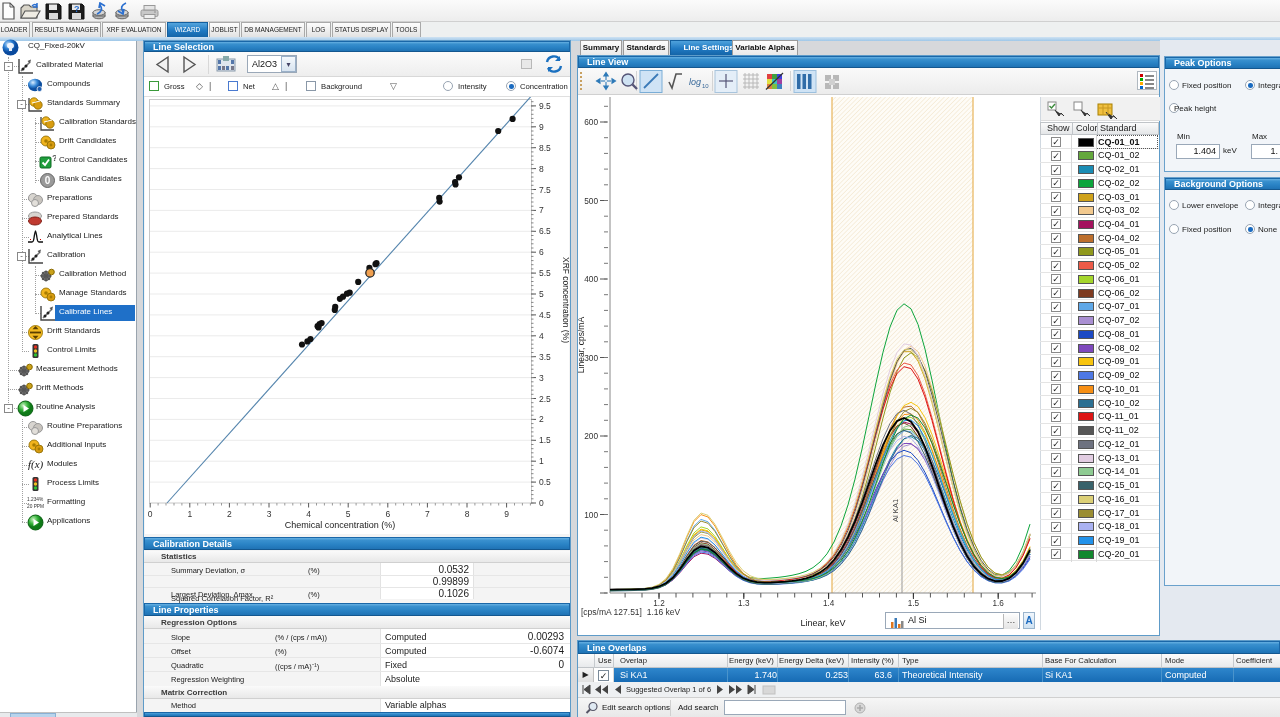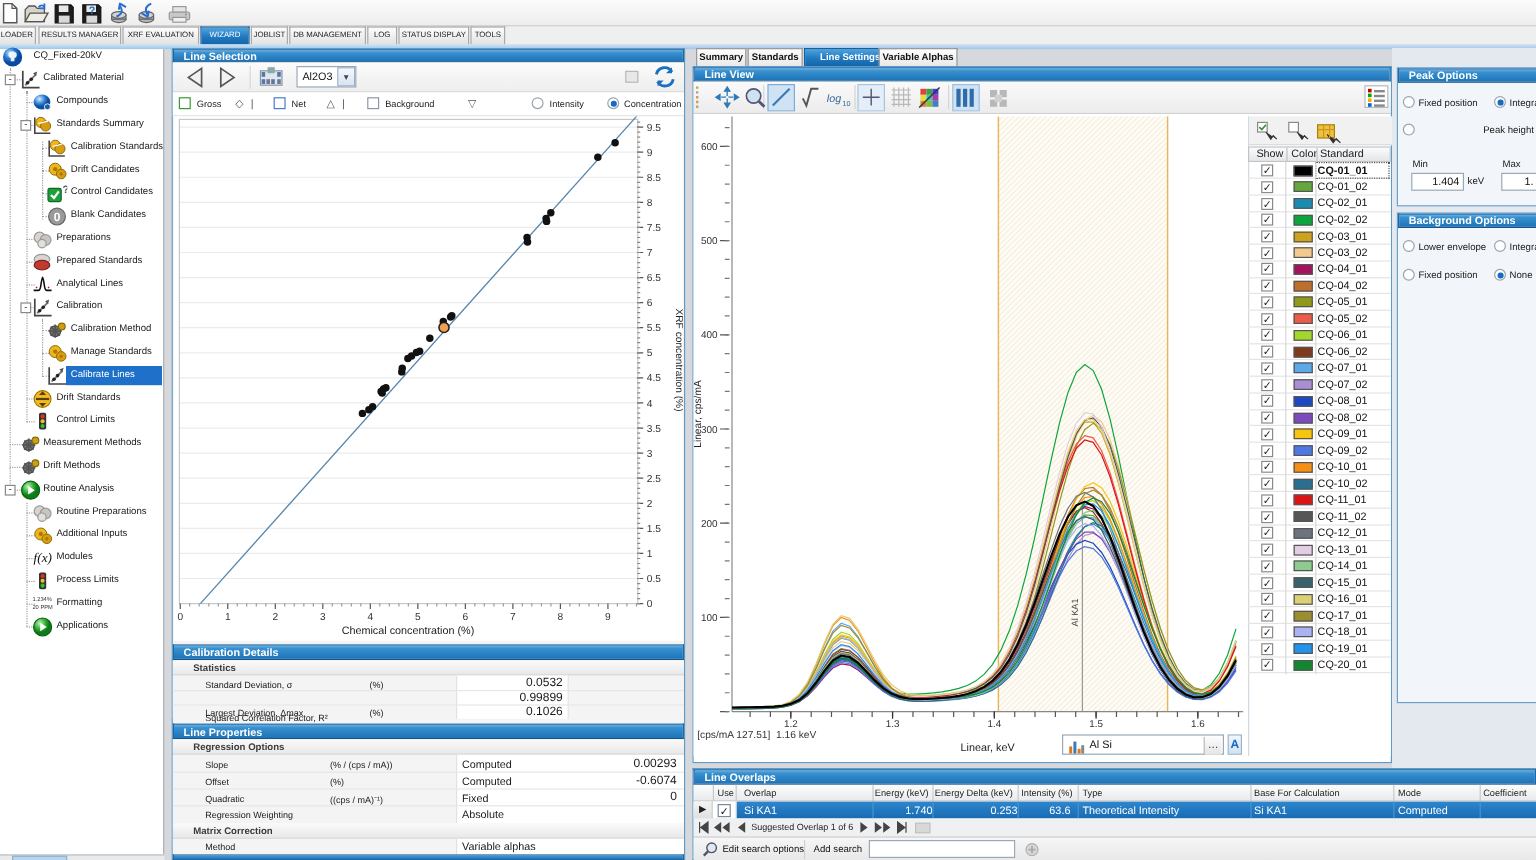--- a/index.html
+++ b/index.html
@@ -601,21 +601,21 @@
 </div>
 
 <div class="abs hdr" style="left:144px;top:537px;width:426px;height:13px">
     <span>Calibration Details</span>
   </div>
 <div class="abs subhdr" style="left:144px;top:551px;width:426px;height:12px">
     <span style="position:absolute;left:17px;top:1px;font-size:8px">Statistics</span>
   </div>
 <div class="abs" style="left:144px;top:563px;width:426px;height:36px;background:#f4f4f4">
   <div class="abs" style="left:236px;top:0;width:94px;height:36px;background:#fff;border-left:1px solid #e2e2e2;border-right:1px solid #e2e2e2"></div>
-  <div class="lbl" style="left:27px;top:3px">Standard Deviation, σ</div>
+  <div class="lbl" style="left:27px;top:3px">Summary Deviation, σ</div>
     <div class="lbl" style="left:164px;top:3px">(%)</div>
     <div class="val" style="left:325px;top:1px">
       <span style="position:absolute;right:0">0.0532</span>
     </div>
   <div class="abs" style="left:0;top:12px;width:426px;height:1px;background:#e6e6e6"></div>
   <div class="lbl" style="left:27px;top:31px">Squared Correlation Factor, R²</div>
     <div class="val" style="left:325px;top:13px">
       <span style="position:absolute;right:0">0.99899</span>
     </div>
   <div class="abs" style="left:0;top:24px;width:426px;height:1px;background:#e6e6e6"></div>
@@ -1095,21 +1095,21 @@
 <div class="abs" style="left:1160px;top:40px;width:120px;height:677px;background:#e4e9f0"></div>
 <div class="abs" style="left:1164px;top:56px;width:118px;height:116px;background:#f2f5f9;border:1px solid #6aa1cc"></div>
 <div class="abs hdr" style="left:1165px;top:57px;width:117px;height:12px">
     <span>Peak Options</span>
   </div>
 <span class="radio" style="left:1169px;top:80px"></span>
 <span class="cell" style="left:1182px;top:81px;font-size:8px">Fixed position</span>
 <span class="radio on" style="left:1245px;top:80px"></span>
 <span class="cell" style="left:1258px;top:81px;font-size:8px">Integra</span>
 <span class="radio" style="left:1169px;top:103px"></span>
-<span class="cell" style="left:1236px;top:104px;font-size:8px">Peak height</span>
+<span class="cell" style="left:1174px;top:104px;font-size:8px">Peak height</span>
 <span class="cell" style="left:1177px;top:132px;font-size:8px">Min</span>
 <span class="cell" style="left:1252px;top:132px;font-size:8px">Max</span>
 <div class="inp" style="left:1176px;top:144px;width:44px;height:15px;text-align:right;line-height:13px;padding-right:3px">1.404</div>
 <span class="cell" style="left:1223px;top:146px;font-size:8px">keV</span>
 <div class="inp" style="left:1251px;top:144px;width:31px;height:15px;text-align:right;line-height:13px;padding-right:3px">1.</div>
 
 <div class="abs" style="left:1164px;top:177px;width:118px;height:409px;background:#f2f5f9;border:1px solid #6aa1cc"></div>
 <div class="abs hdr" style="left:1165px;top:178px;width:117px;height:12px">
     <span>Background Options</span>
   </div>

